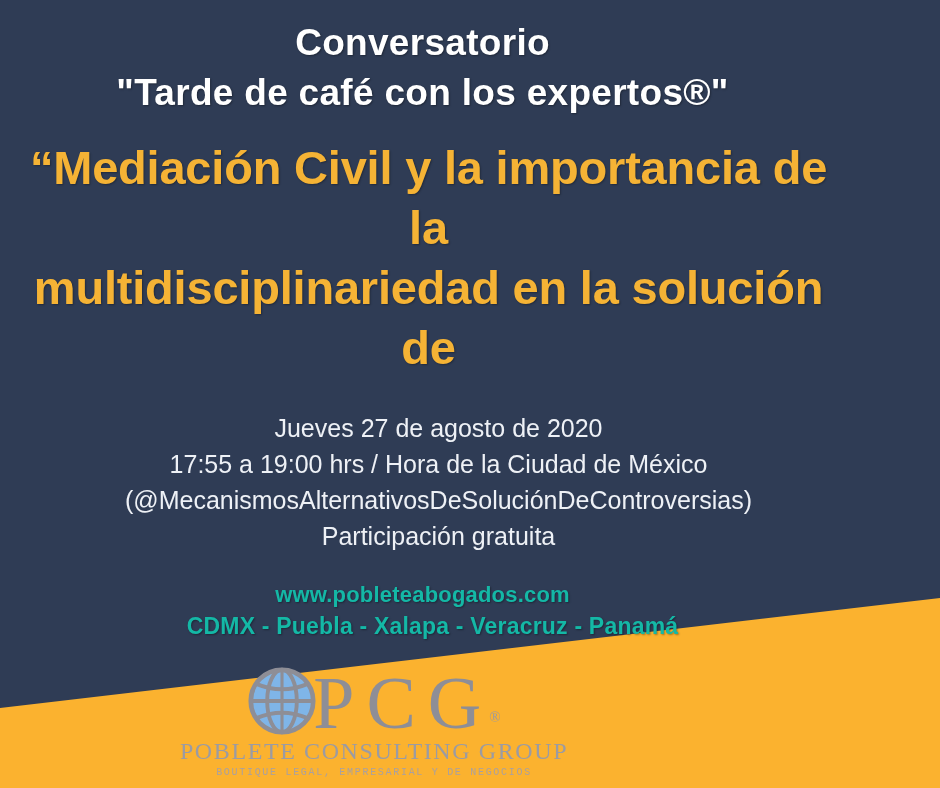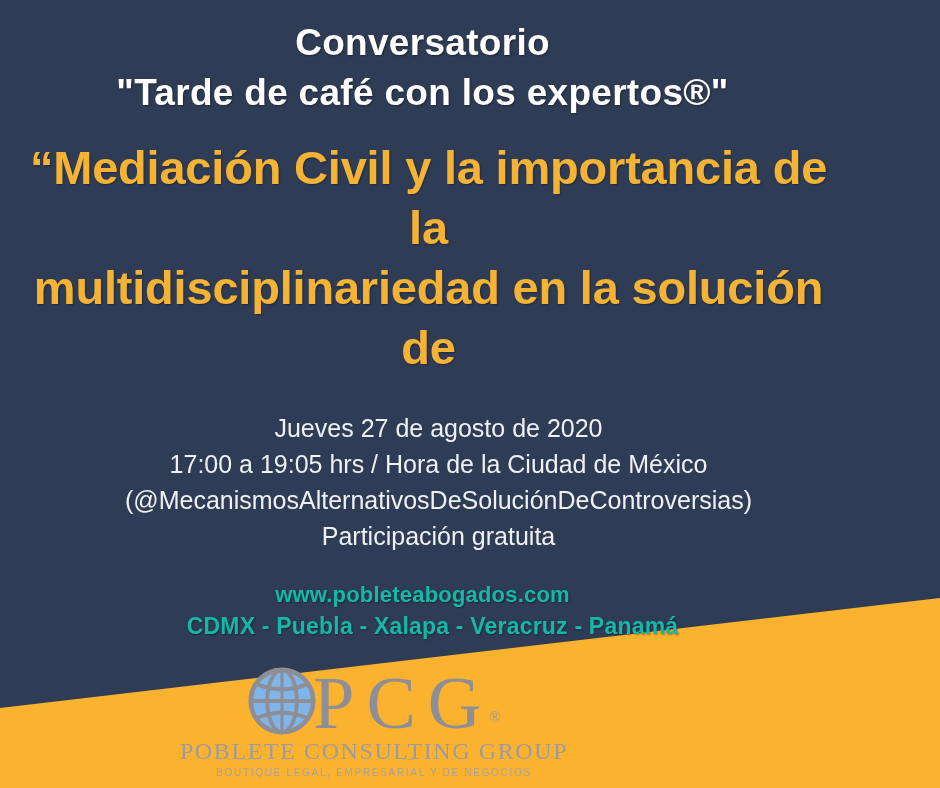--- a/index.html
+++ b/index.html
@@ -117,21 +117,21 @@
   }
   .logo-name {
     font-family:"Liberation Serif", serif;
     font-size:24px;
     line-height:26px;
     letter-spacing:1.6px;
     color:#9b9ba3;
     margin-top:-2px;
   }
   .logo-tagline {
-    font-family:Liberation Sans, sans-serif;
+    font-family:Liberation Mono, monospace;
     font-size:10px;
     line-height:16px;
     letter-spacing:1.7px;
     color:#a9a0a0;
     margin-top:1px;
   }
 </style>
 </head>
 <body>
 
@@ -145,21 +145,21 @@
 
     <div class="eyebrow eyebrow-line2">"Tarde de café con los expertos®"</div>
 
     <div class="main-title">
       <div>“Mediación Civil y la importancia de la</div>
       <div>multidisciplinariedad en la solución de</div>
     </div>
 
     <div class="details">
       <div class="line">Jueves 27 de agosto de 2020</div>
-      <div class="line">17:00 a 19:05 hrs / Hora de la Ciudad de México</div>
+      <div class="line">17:55 a 19:00 hrs / Hora de la Ciudad de México</div>
       <div class="line">(@MecanismosAlternativosDeSoluciónDeControversias)</div>
       <div class="line">Participación gratuita</div>
     </div>
 
     <div class="footer-info">
       <div class="website">www.pobleteabogados.com</div>
       <div class="cities">CDMX - Puebla - Xalapa - Veracruz - Panamá</div>
     </div>
 
   </div>

